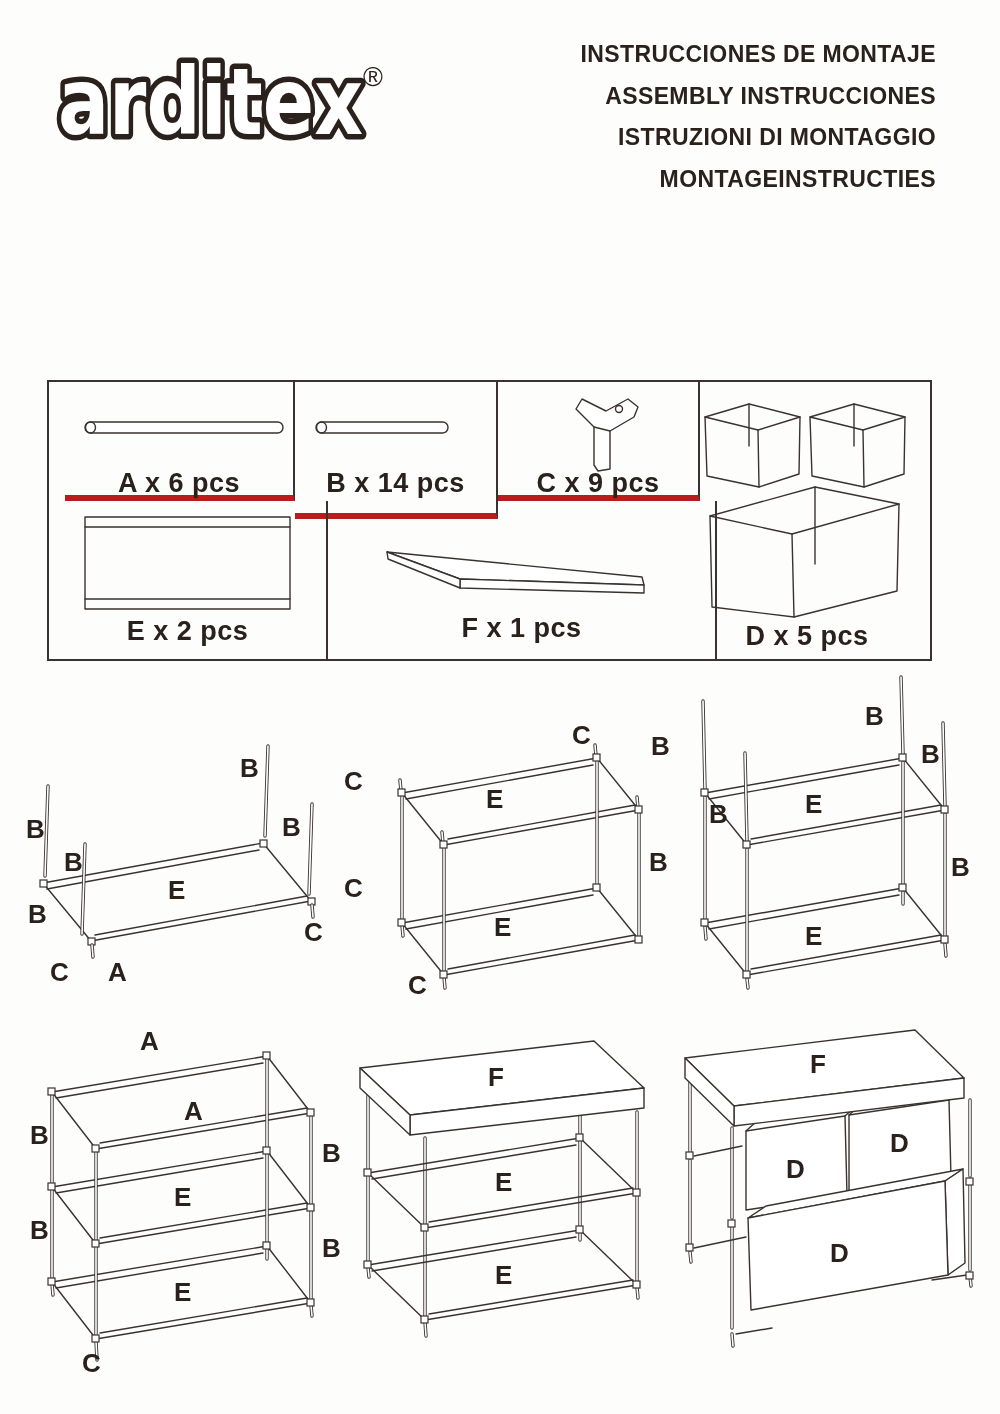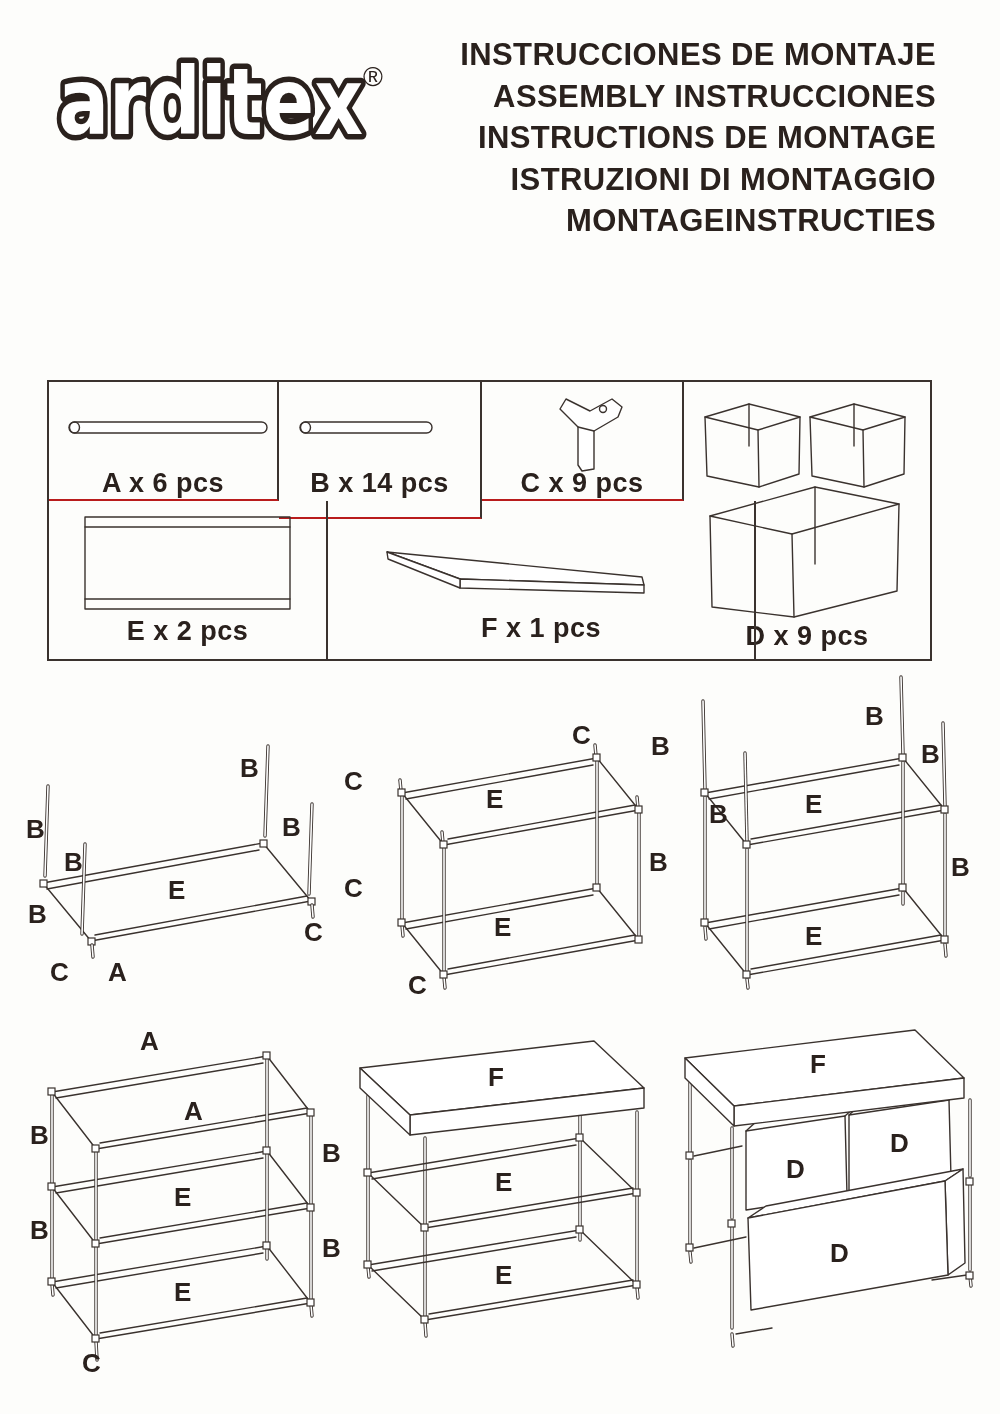--- a/index.html
+++ b/index.html
@@ -5,32 +5,32 @@
   html,body{margin:0;padding:0;}
   body{
     width:1000px;height:1414px;position:relative;overflow:hidden;
     background:#fdfdfb;color:#2a211d;
     font-family:"Liberation Sans",sans-serif;
   }
   .abs{position:absolute;}
   
   .title-block{
     top:34px;right:64px;text-align:right;
-    font-weight:bold;font-size:31px;line-height:41.5px;letter-spacing:.4px;
+    font-weight:bold;font-size:23px;line-height:41.5px;letter-spacing:.4px;
     white-space:nowrap;color:#2a211d;
   }
   .title-block div{height:41.5px;}
   
   .ptable{
     left:47px;top:380px;width:885px;height:281px;
     border:2px solid #3a322e;box-sizing:border-box;
   }
   .tcell{position:absolute;box-sizing:border-box;}
   .b-r{border-right:2px solid #3a322e;}
-  .b-b{border-bottom:2px solid #b91c1c;}
+  .b-b{border-bottom:6px solid #b91c1c;margin-left:16px;}
   .plabel{
     position:absolute;left:0;width:100%;text-align:center;
     font-weight:bold;font-size:27px;letter-spacing:.5px;color:#2a211d;
   }
   
   .ln{stroke:#3a322e;stroke-width:1.4;fill:none;stroke-linejoin:round;stroke-linecap:round;}
   .lnf{stroke:#3a322e;stroke-width:1.4;fill:#ffffff;stroke-linejoin:round;}
   .tb{stroke:#3a322e;stroke-width:3.4;stroke-linecap:round;}
   .ti{stroke:#ffffff;stroke-width:1.6;stroke-linecap:round;}
   .cn{fill:#ffffff;stroke:#3a322e;stroke-width:1.2;}
@@ -42,21 +42,20 @@
 <svg class="abs" style="left:52px;top:36px;" width="345" height="130" viewBox="0 0 345 130">
   <g>
     <text x="6" y="98" font-family="DejaVu Sans, sans-serif" font-weight="bold" font-size="92" fill="#ffffff" stroke="#2a211d" stroke-width="11" stroke-linejoin="round" paint-order="stroke" textLength="305" lengthAdjust="spacingAndGlyphs">arditex</text>
     <text x="311" y="50" font-size="27" fill="#2a211d">®</text>
   </g>
 </svg>
 
 <div class="abs title-block">
   <div>INSTRUCCIONES DE MONTAJE</div>
   <div>ASSEMBLY INSTRUCCIONES</div>
-  <div>INSTRUCTIONS DE MONTAGE</div>
   <div>ISTRUZIONI DI MONTAGGIO</div>
   <div>MONTAGEINSTRUCTIES</div>
 </div>
 
 <div class="abs ptable">
 
   <div class="tcell b-r b-b" style="left:0;top:0;width:230px;height:119px;">
     <svg class="abs" style="left:0;top:8px;" width="226" height="72" viewBox="0 0 226 72">
       <g>
         <rect class="lnf" x="20" y="32" width="198" height="11" rx="5.5"></rect>
@@ -101,35 +100,35 @@
         <line class="ln" x1="179" y1="46" x2="180" y2="103"></line>
         <line class="ln" x1="170" y1="20" x2="170" y2="62"></line>
       </g>
       <g>
         <polygon class="ln" points="26,132 131,103 215,120 108,150"></polygon>
         <path class="ln" d="M26,132 L28,223 L110,233 L213,207 L215,120"></path>
         <line class="ln" x1="108" y1="150" x2="110" y2="233"></line>
         <line class="ln" x1="131" y1="103" x2="131" y2="180"></line>
       </g>
     </svg>
-    <div class="plabel" style="top:239px;">D x 9 pcs</div>
+    <div class="plabel" style="top:239px;">D x 5 pcs</div>
   </div>
 
   <div class="tcell b-r" style="left:0;top:119px;width:279px;height:158px;padding-left:8px;">
     <svg class="abs" style="left:0;top:8px;" width="275" height="104" viewBox="0 0 275 104">
       <g>
         <rect class="ln" x="36" y="8" width="205" height="92"></rect>
         <line class="ln" x1="36" y1="18" x2="241" y2="18"></line>
         <line class="ln" x1="36" y1="90" x2="241" y2="90"></line>
       </g>
     </svg>
     <div class="plabel" style="top:115px;">E x 2 pcs</div>
   </div>
 
-  <div class="tcell b-r" style="left:279px;top:119px;width:428px;height:158px;">
+  <div class="tcell b-r" style="left:279px;top:119px;width:389px;height:158px;">
     <svg class="abs" style="left:0;top:40px;" width="352" height="70" viewBox="0 0 352 70">
       <g>
         <polygon class="lnf" points="59,11 314,36 316,44 132,38"></polygon>
         <polygon class="lnf" points="132,38 316,44 316,52 132,47"></polygon>
         <polygon class="lnf" points="59,11 132,38 132,47 60,18"></polygon>
       </g>
     </svg>
     <div class="plabel" style="top:112px;">F x 1 pcs</div>
   </div>
 </div>

